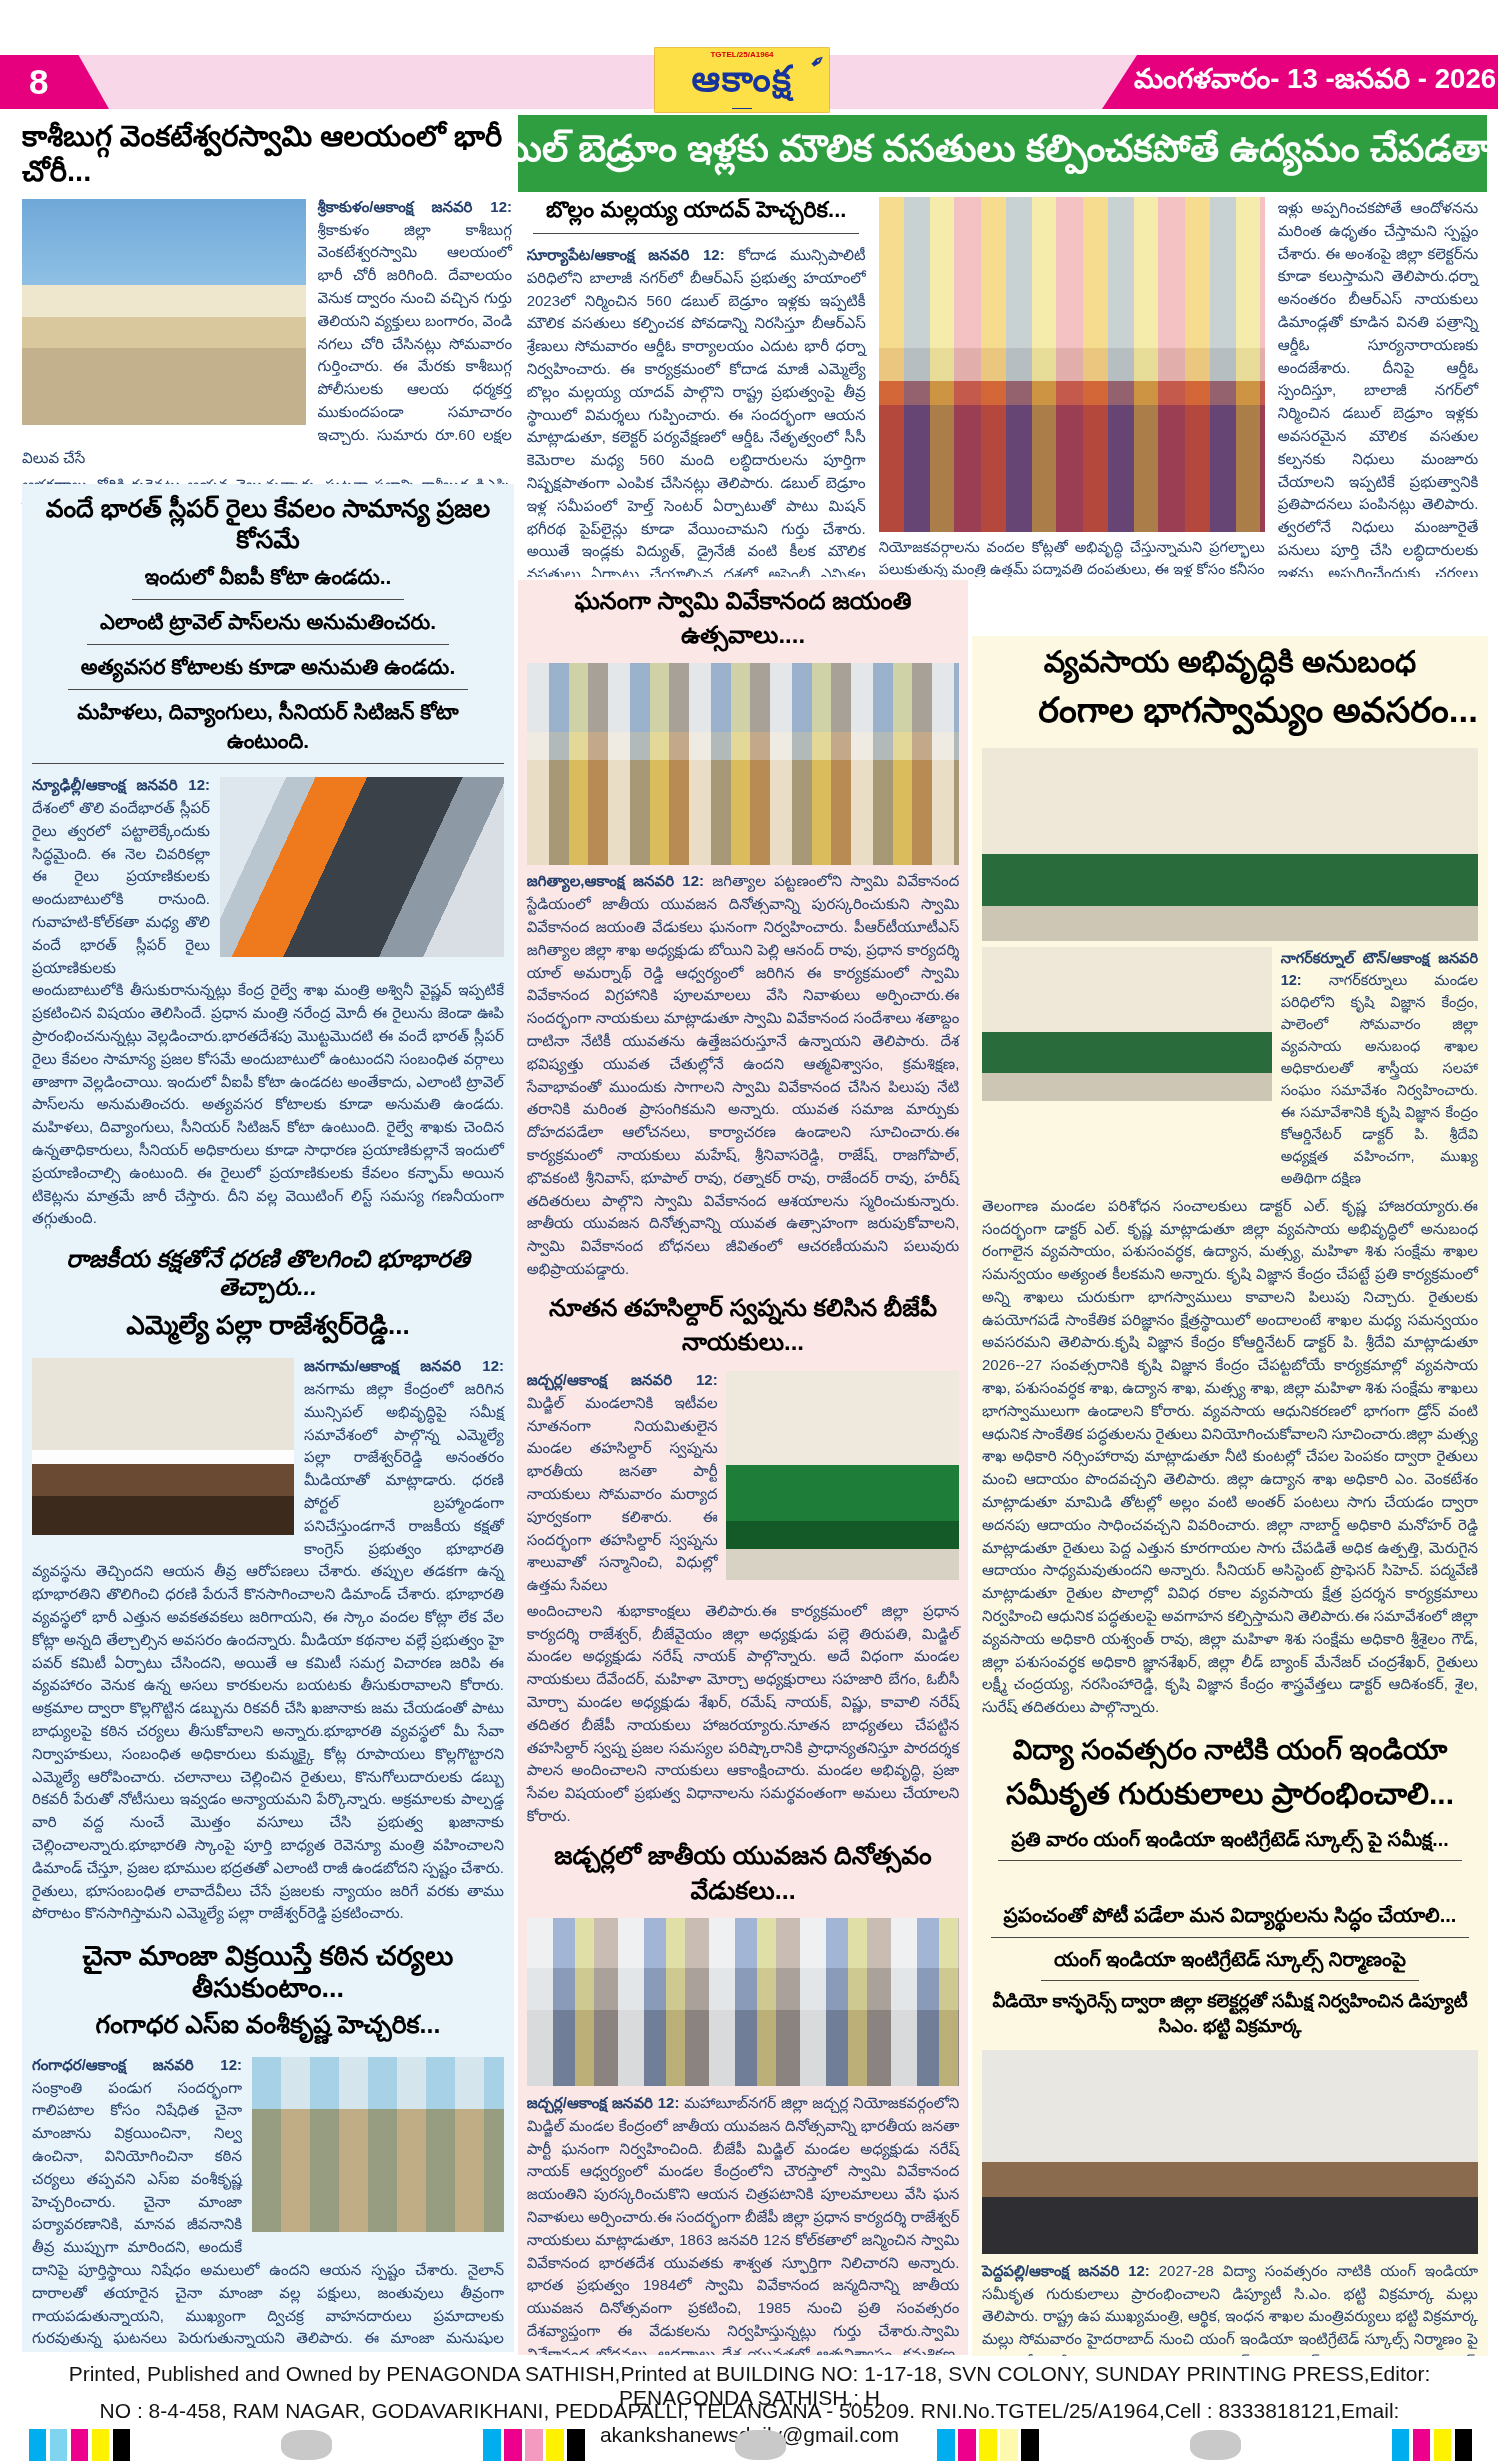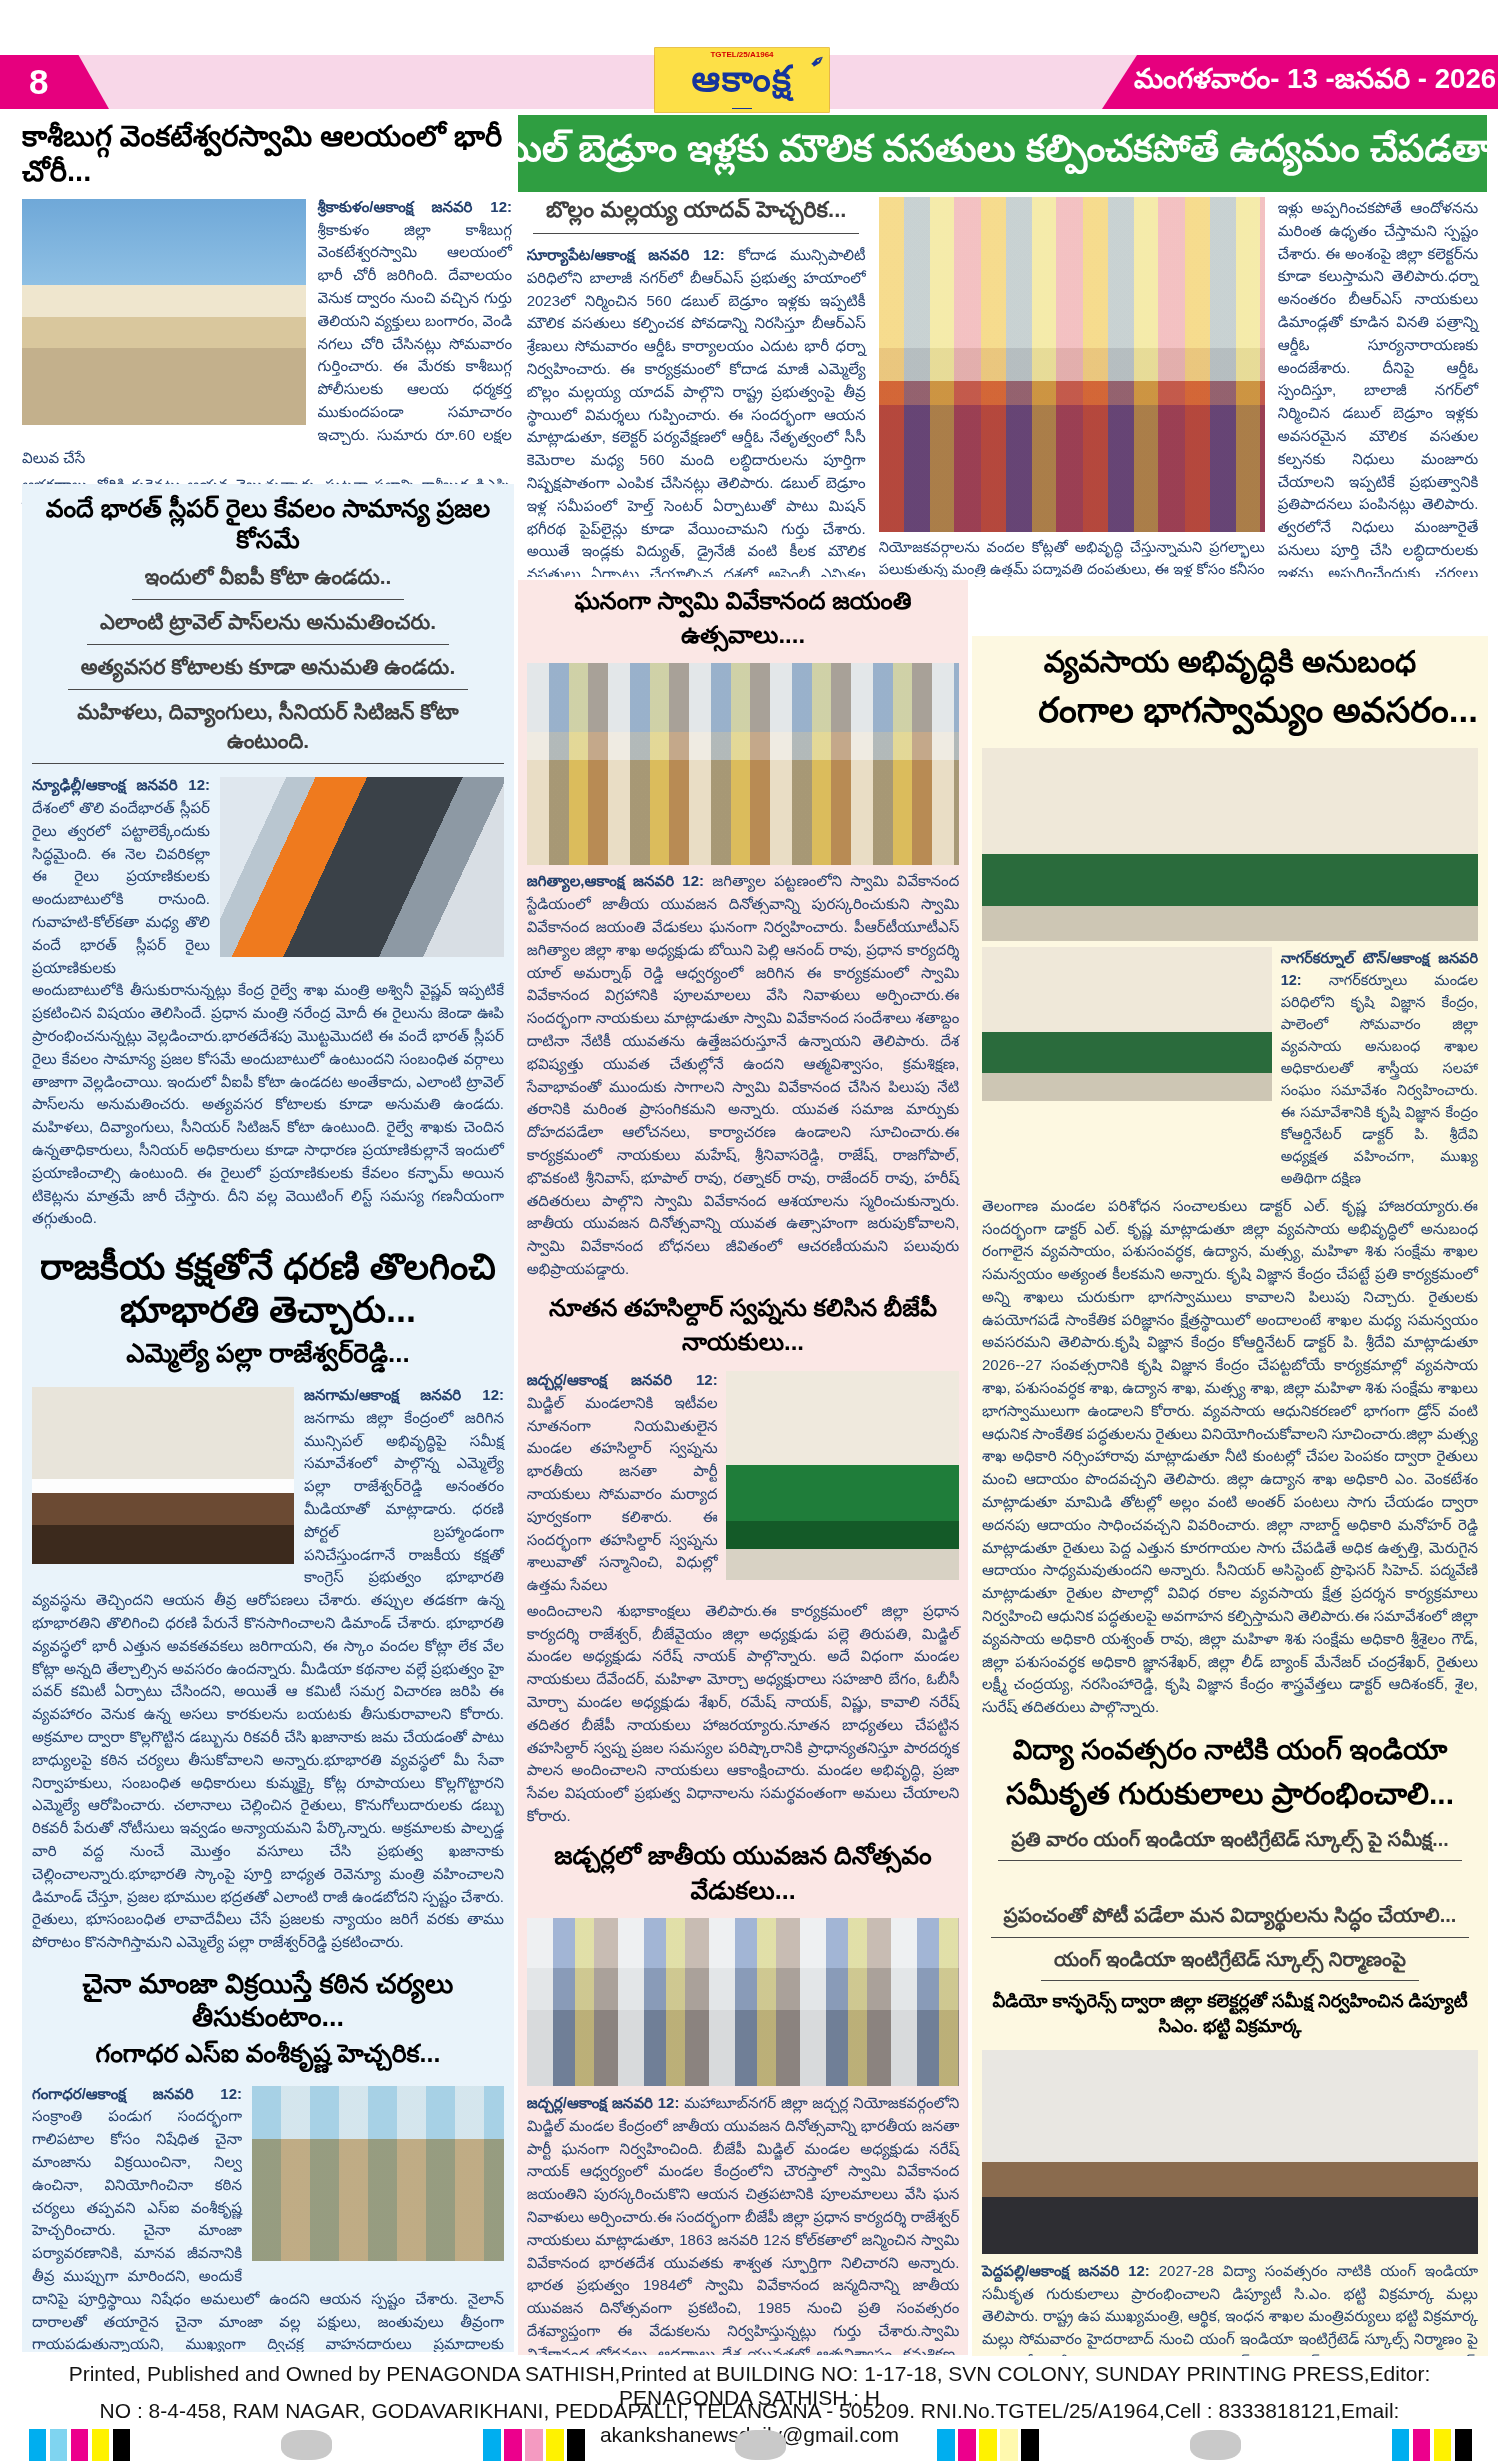--- a/index.html
+++ b/index.html
@@ -17,21 +17,21 @@
     box-shadow:0 0 0 0.7px #e0a800;}
   #logo .rni{color:#d40000;font-size:8px;font-weight:bold;line-height:10px;margin-top:2.2px;}
   #logo .ttl{color:#16349c;font-size:36px;font-weight:bold;line-height:38px;letter-spacing:1.5px;}
   #logo .pen{position:absolute;right:2.9px;top:1.5px;color:#16349c;font-size:19px;transform:rotate(-40deg);}
   #logo .tag{display:inline-block;color:#d40000;font-size:7.3px;border-top:1.5px solid #16349c;padding:0.7px 10px 0;}
   
   #gban{top:115px;left:518px;width:969px;height:77px;background:#2f9e41;display:flex;align-items:center;justify-content:center;}
   #gban div{color:#fff;font-size:37px;font-weight:bold;white-space:nowrap;}
   
   .hl{font-weight:bold;color:#000000;}
-  .sub{font-weight:bold;color:#404040;width:fit-content;margin:0 auto 10px;padding:0 13px 5px;border-bottom:1.5px solid #4a4a4a;text-align:center;}
+  .sub{font-weight:bold;color:#000000;width:fit-content;margin:0 auto 10px;padding:0 13px 5px;border-bottom:1.5px solid #4a4a4a;text-align:center;}
   .body{color:#24416e;font-size:15px;line-height:1.52;text-align:justify;}
   .dl{font-weight:bold;}
   .photo{background:#cfd8dc;overflow:hidden;position:relative;}
   
   .ph-temple{background:linear-gradient(180deg,#6fa8d8 0%,#8fc0e4 38%,#efe6ce 38% 52%,#d9c79d 52% 66%,#c3b08c 66% 100%);}
   .ph-train{background:linear-gradient(115deg,#dfe7ee 0 18%,#b9c6d0 18% 26%,#ef7a1e 26% 40%,#3a4148 40% 66%,#8d99a4 66% 78%,#d8dee4 78%);}
   .ph-meeting{background:linear-gradient(180deg,#e8e4da 0 52%,#fdfdfd 52% 60%,#6b4a33 60% 78%,#3c2a1d 78%);}
   .ph-police{background:repeating-linear-gradient(90deg,#bfe0ef 0 29px,#f3f6f7 29px 58px),linear-gradient(180deg,#dfeef5 0 30%,#c9b289 30% 95%);background-blend-mode:multiply;}
   .ph-protest{background:linear-gradient(180deg,#efe3c8 0 45%,#d9cdb2 45% 55%,#b06a4e 55% 62%,#7a4a56 62%),repeating-linear-gradient(90deg,rgba(230,120,60,.55) 0 25px,rgba(90,110,170,.55) 25px 51px,rgba(220,200,90,.5) 51px 75px,rgba(190,90,120,.5) 75px 102px);background-blend-mode:overlay;}
   .ph-group{background:linear-gradient(180deg,#b8c4c9 0 34%,#d6cdb6 34% 48%,#c9a96f 48%),repeating-linear-gradient(90deg,rgba(255,255,255,.6) 0 22px,rgba(80,100,140,.45) 22px 42px,rgba(220,190,80,.45) 42px 61px,rgba(100,70,50,.4) 61px 81px);background-blend-mode:overlay;}
@@ -108,21 +108,21 @@
       <div class="sub" style="font-size:21px;">ఇందులో వీఐపీ కోటా ఉండదు..</div>
       <div class="sub" style="font-size:21px;">ఎలాంటి ట్రావెల్ పాస్‌లను అనుమతించరు.</div>
       <div class="sub" style="font-size:21px;">అత్యవసర కోటాలకు కూడా అనుమతి ఉండదు.</div>
       <div class="sub" style="font-size:21px;">మహిళలు, దివ్యాంగులు, సీనియర్ సిటిజన్ కోటా ఉంటుంది.</div>
       <div class="photo ph-train" style="float:right;width:284px;height:180px;margin:2.9px 0 5.8px 10px;"></div>
       <p class="body" style="margin:0;"><span class="dl">న్యూఢిల్లీ/ఆకాంక్ష జనవరి 12:</span> <span>దేశంలో తొలి వందేభారత్ స్లీపర్ రైలు త్వరలో పట్టాలెక్కేందుకు సిద్ధమైంది. ఈ నెల చివరికల్లా ఈ రైలు ప్రయాణికులకు అందుబాటులోకి రానుంది. గువాహటి-కోల్‌కతా మధ్య తొలి వందే భారత్ స్లీపర్ రైలు ప్రయాణికులకు అందుబాటులోకి తీసుకురానున్నట్లు కేంద్ర రైల్వే శాఖ మంత్రి అశ్వినీ వైష్ణవ్ ఇప్పటికే ప్రకటించిన విషయం తెలిసిందే. ప్రధాన మంత్రి నరేంద్ర మోదీ ఈ రైలును జెండా ఊపి ప్రారంభించనున్నట్లు వెల్లడించారు.భారతదేశపు మొట్టమొదటి ఈ వందే భారత్ స్లీపర్ రైలు కేవలం సామాన్య ప్రజల కోసమే అందుబాటులో ఉంటుందని సంబంధిత వర్గాలు తాజాగా వెల్లడించాయి. ఇందులో వీఐపీ కోటా ఉండదట అంతేకాదు, ఎలాంటి ట్రావెల్ పాస్‌లను అనుమతించరు. అత్యవసర కోటాలకు కూడా అనుమతి ఉండదు. మహిళలు, దివ్యాంగులు, సీనియర్ సిటిజన్ కోటా ఉంటుంది. రైల్వే శాఖకు చెందిన ఉన్నతాధికారులు, సీనియర్ అధికారులు కూడా సాధారణ ప్రయాణికుల్లానే ఇందులో ప్రయాణించాల్సి ఉంటుంది. ఈ రైలులో ప్రయాణికులకు కేవలం కన్ఫామ్ అయిన టికెట్లను మాత్రమే జారీ చేస్తారు. దీని వల్ల వెయిటింగ్ లిస్ట్ సమస్య గణనీయంగా తగ్గుతుంది.</span></p>
       <div class="clr"></div>
     </div>
 
     <div style="margin-top:14.5px;">
-      <div class="hl" style="font-size:36px;text-align:center;line-height:1.2;margin-bottom:7.3px;">రాజకీయ కక్షతోనే ధరణి తొలగించి భూభారతి తెచ్చారు...</div>
+      <div class="hl" style="font-size:24px;text-align:center;line-height:1.2;margin-bottom:7.3px;font-style:italic;">రాజకీయ కక్షతోనే ధరణి తొలగించి భూభారతి తెచ్చారు...</div>
       <div class="hl" style="font-size:26px;text-align:center;margin-bottom:8.7px;">ఎమ్మెల్యే పల్లా రాజేశ్వర్‌రెడ్డి...</div>
       <div class="photo ph-meeting" style="float:left;width:262px;height:177px;margin:2.9px 10px 5.8px 0;"></div>
       <p class="body" style="margin:0;"><span class="dl">జనగామ/ఆకాంక్ష జనవరి 12:</span> <span>జనగామ జిల్లా కేంద్రంలో జరిగిన మున్సిపల్ అభివృద్ధిపై సమీక్ష సమావేశంలో పాల్గొన్న ఎమ్మెల్యే పల్లా రాజేశ్వర్‌రెడ్డి అనంతరం మీడియాతో మాట్లాడారు. ధరణి పోర్టల్ బ్రహ్మాండంగా పనిచేస్తుండగానే రాజకీయ కక్షతో కాంగ్రెస్ ప్రభుత్వం భూభారతి వ్యవస్థను తెచ్చిందని ఆయన తీవ్ర ఆరోపణలు చేశారు. తప్పుల తడకగా ఉన్న భూభారతిని తొలిగించి ధరణి పేరునే కొనసాగించాలని డిమాండ్ చేశారు. భూభారతి వ్యవస్థలో భారీ ఎత్తున అవకతవకలు జరిగాయని, ఈ స్కాం వందల కోట్లా లేక వేల కోట్లా అన్నది తేల్చాల్సిన అవసరం ఉందన్నారు. మీడియా కథనాల వల్లే ప్రభుత్వం హై పవర్ కమిటీ ఏర్పాటు చేసిందని, అయితే ఆ కమిటీ సమగ్ర విచారణ జరిపి ఈ వ్యవహారం వెనుక ఉన్న అసలు కారకులను బయటకు తీసుకురావాలని కోరారు. అక్రమాల ద్వారా కొల్లగొట్టిన డబ్బును రికవరీ చేసి ఖజానాకు జమ చేయడంతో పాటు బాధ్యులపై కఠిన చర్యలు తీసుకోవాలని అన్నారు.భూభారతి వ్యవస్థలో మీ సేవా నిర్వాహకులు, సంబంధిత అధికారులు కుమ్మక్కై కోట్ల రూపాయలు కొల్లగొట్టారని ఎమ్మెల్యే ఆరోపించారు. చలానాలు చెల్లించిన రైతులు, కొనుగోలుదారులకు డబ్బు రికవరీ పేరుతో నోటీసులు ఇవ్వడం అన్యాయమని పేర్కొన్నారు. అక్రమాలకు పాల్పడ్డ వారి వద్ద నుంచే మొత్తం వసూలు చేసి ప్రభుత్వ ఖజానాకు చెల్లించాలన్నారు.భూభారతి స్కాంపై పూర్తి బాధ్యత రెవెన్యూ మంత్రి వహించాలని డిమాండ్ చేస్తూ, ప్రజల భూముల భద్రతతో ఎలాంటి రాజీ ఉండబోదని స్పష్టం చేశారు. రైతులు, భూసంబంధిత లావాదేవీలు చేసే ప్రజలకు న్యాయం జరిగే వరకు తాము పోరాటం కొనసాగిస్తామని ఎమ్మెల్యే పల్లా రాజేశ్వర్‌రెడ్డి ప్రకటించారు.</span></p>
       <div class="clr"></div>
     </div>
 
     <div style="margin-top:14.5px;">
       <div class="hl" style="font-size:27px;text-align:center;line-height:1.2;margin-bottom:5.8px;">చైనా మాంజా విక్రయిస్తే కఠిన చర్యలు తీసుకుంటాం...</div>
       <div class="hl" style="font-size:25px;text-align:center;margin-bottom:8.7px;">గంగాధర ఎస్ఐ వంశీకృష్ణ హెచ్చరిక...</div>
       <div class="photo ph-police" style="float:right;width:252px;height:175px;margin:2.9px 0 5.8px 10px;"></div>

